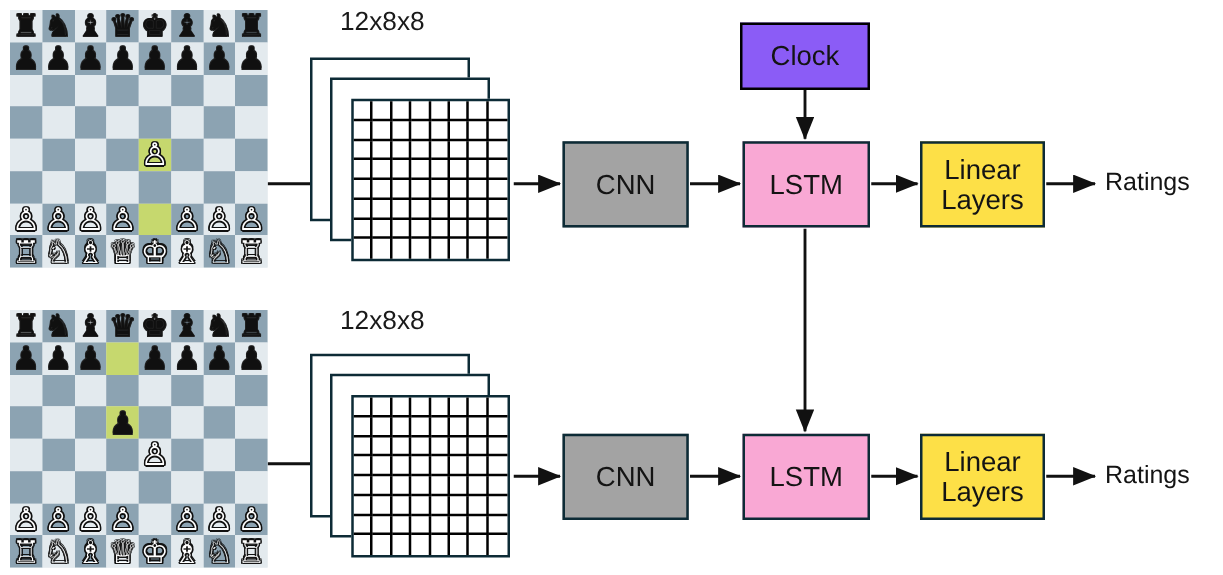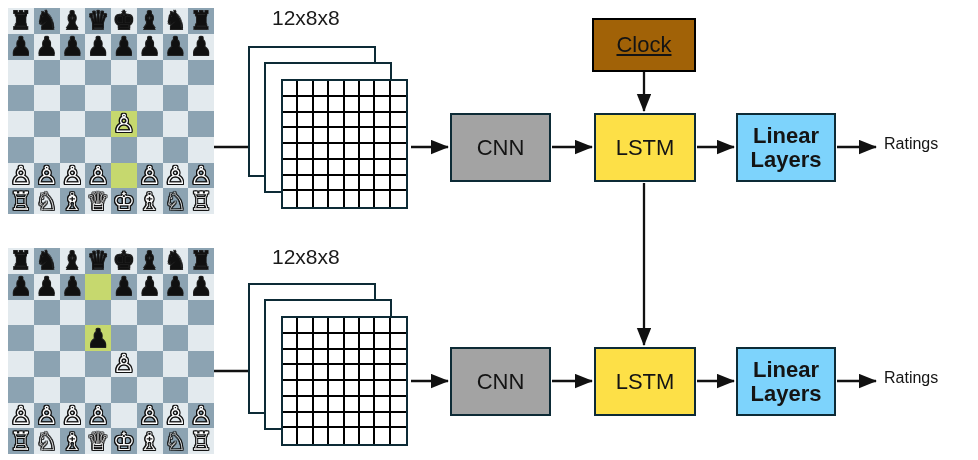--- a/index.html
+++ b/index.html
@@ -39,25 +39,25 @@
   .cell.lastc{border-right:none;}
   .cell.lastr{border-bottom:none;}
 
   .tlabel{position:absolute;font-size:21px;color:#1a1a1a;white-space:nowrap;text-align:right;}
 
   
   .nbox{position:absolute;box-sizing:border-box;border:2.4px solid #0d2b36;
         display:flex;align-items:center;justify-content:center;text-align:center;
         font-size:22px;color:#141414;line-height:1.08;}
   .nbox.cnn{background:#a3a3a3;}
-  .nbox.lstm{background:#fde047;}
-  .nbox.lin{background:#7dd3fc;font-weight:bold;}
-  .nbox.clock{background:#a16207;border:2.4px solid #000000;text-decoration:underline;}
-
-  .outtext{position:absolute;font-size:16px;color:#141414;white-space:nowrap;}
+  .nbox.lstm{background:#f9a8d4;}
+  .nbox.lin{background:#fde047;}
+  .nbox.clock{background:#8b5cf6;border:2.4px solid #000000;}
+
+  .outtext{position:absolute;font-size:20px;color:#141414;white-space:nowrap;}
 
   
   svg.wires{position:absolute;left:0;top:0;width:978px;height:460px;
             pointer-events:none;}
 </style>
 </head>
 <body>
 
 <div id="stage">
 

